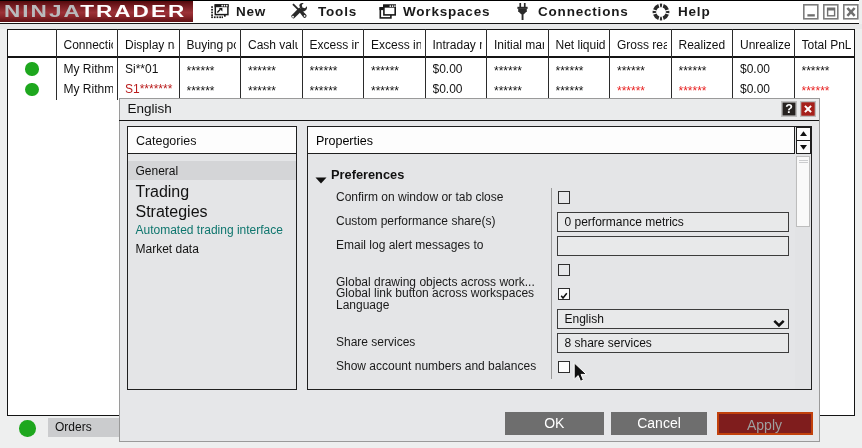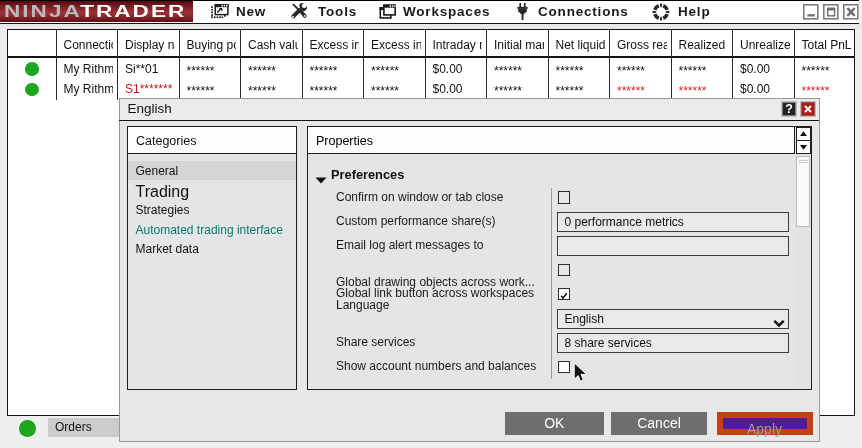--- a/index.html
+++ b/index.html
@@ -160,21 +160,21 @@
       <rect x="0" y="0" width="16" height="16" fill="#bdbdbd"></rect>
       <rect x="1.3" y="1.3" width="13.4" height="13.4" fill="#a6201b"></rect>
       <path d="M4.2 5.6 L5.6 4.2 L8 6.6 L10.4 4.2 L11.8 5.6 L9.4 8 L11.8 10.4 L10.4 11.8 L8 9.4 L5.6 11.8 L4.2 10.4 L6.6 8 Z" fill="#fff"></path>
     </svg></div>
 <div class="a" style="left:127px;top:126.3px;width:170px;height:263.5px;background:#e4e5e7;border:1px solid #1f1f1f"></div>
 <div class="a" style="left:128px;top:127.3px;width:168px;height:26.7px;background:#fdfdfd;border-bottom:1px solid #1f1f1f"></div>
 <div class="a" style="left:136px;top:134px;font-size:12.5px;color:#111">Categories</div>
 <div class="a" style="left:128px;top:161px;width:168px;height:19.4px;background:#d4d5d7"></div>
 <div class="a" style="left:135.5px;top:163.6px;font-size:12px;color:#111">General</div>
 <div class="a" style="left:135.5px;top:183.29999999999998px;font-size:16px;color:#111">Trading</div>
-<div class="a" style="left:135.5px;top:203.0px;font-size:12px;color:#111">Strategies</div>
+<div class="a" style="left:135.5px;top:203.0px;font-size:16px;color:#111">Strategies</div>
 <div class="a" style="left:135.5px;top:222.7px;font-size:12px;color:#0f766e">Automated trading interface</div>
 <div class="a" style="left:135.5px;top:242.39999999999998px;font-size:12px;color:#111">Market data</div>
 <div class="a" style="left:307px;top:126.3px;width:504.5px;height:263.5px;background:#e4e5e7;border:1px solid #1f1f1f"></div>
 <div class="a" style="left:308px;top:127.3px;width:487px;height:26.7px;background:#fdfdfd;border-bottom:1px solid #1f1f1f;border-right:1px solid #1f1f1f"></div>
 <div class="a" style="left:316px;top:134px;font-size:12.5px;color:#000000">Properties</div>
 <div class="a" style="left:795px;top:127.3px;width:15.5px;height:261.5px;background:#e2e3e5"></div>
 <div class="a" style="left:796.3px;top:126.8px"><svg width="15" height="27" viewBox="0 0 15 27">
       <rect x="0.5" y="0.5" width="14" height="26" fill="#fdfdfd" stroke="#1f1f1f" stroke-width="1"></rect>
       <line x1="0.5" y1="13.5" x2="14.5" y2="13.5" stroke="#1f1f1f" stroke-width="1"></line>
       <path d="M7.5 4.2 L11 9 L4 9 Z" fill="#111"></path>
@@ -205,15 +205,15 @@
 <div class="box" style="left:556.5px;top:308.6px;width:232.5px;height:20px;line-height:18px">English</div>
 <div class="a" style="left:772.5px;top:313.6px"><svg width="12" height="9">
       <path d="M1.3 1.8 L6 6.5 L10.7 1.8" fill="none" stroke="#111" stroke-width="2.5"></path>
     </svg></div>
 <div class="lbl" style="left:336px;top:334.79999999999995px;width:213px">Share services</div>
 <div class="box" style="left:556.5px;top:332.79999999999995px;width:232px;height:20px;line-height:18.5px">8 share services</div>
 <div class="lbl" style="left:336px;top:359.0px;width:213px">Show account numbers and balances</div>
 <div class="cb" style="left:557.5px;top:360.5px;background:#fdfdfd"></div>
 <div class="btn" style="left:504.5px;top:411.8px;width:99.5px">OK</div>
 <div class="btn" style="left:611px;top:411.8px">Cancel</div>
-<div class="btn" style="left:716.5px;top:411.8px;background:#4c1d95;color:#9f9f9f;border:6px solid #c2410c">Apply</div>
+<div class="btn" style="left:716.5px;top:411.8px;background:#7f1d1d;color:#9f9f9f;border:2px solid #c2410c">Apply</div>
 <div class="a" style="left:573.2px;top:362.2px"><svg width="15" height="21" viewBox="0 0 15 21">
       <path d="M1.2 0.8 L1.2 17.3 L5.2 13.6 L7.5 19.3 L10.4 18.1 L8.1 12.4 L13.5 12.4 Z" fill="#111" stroke="#fff" stroke-width="1"></path>
     </svg></div>
 </body></html>

